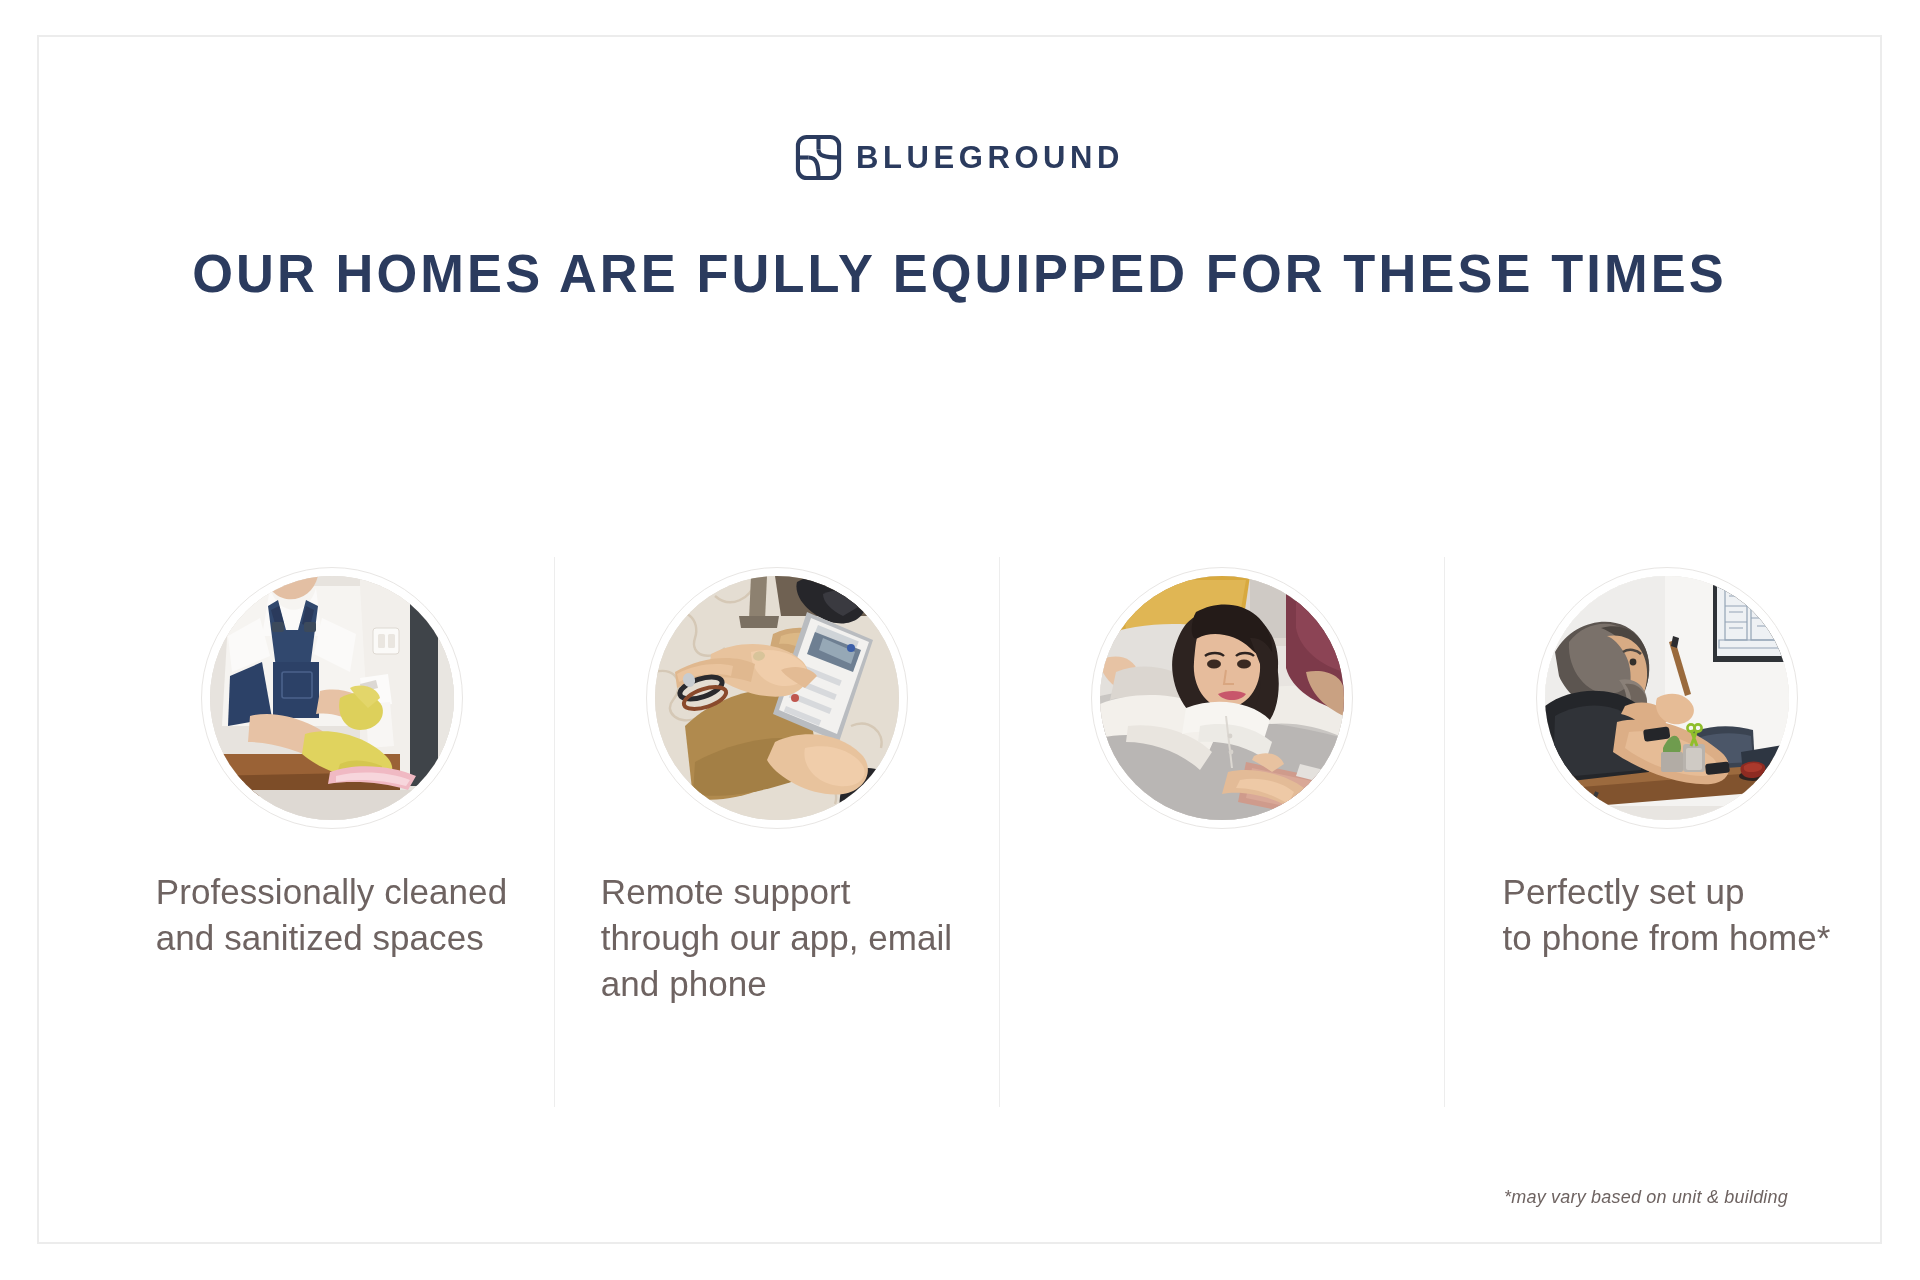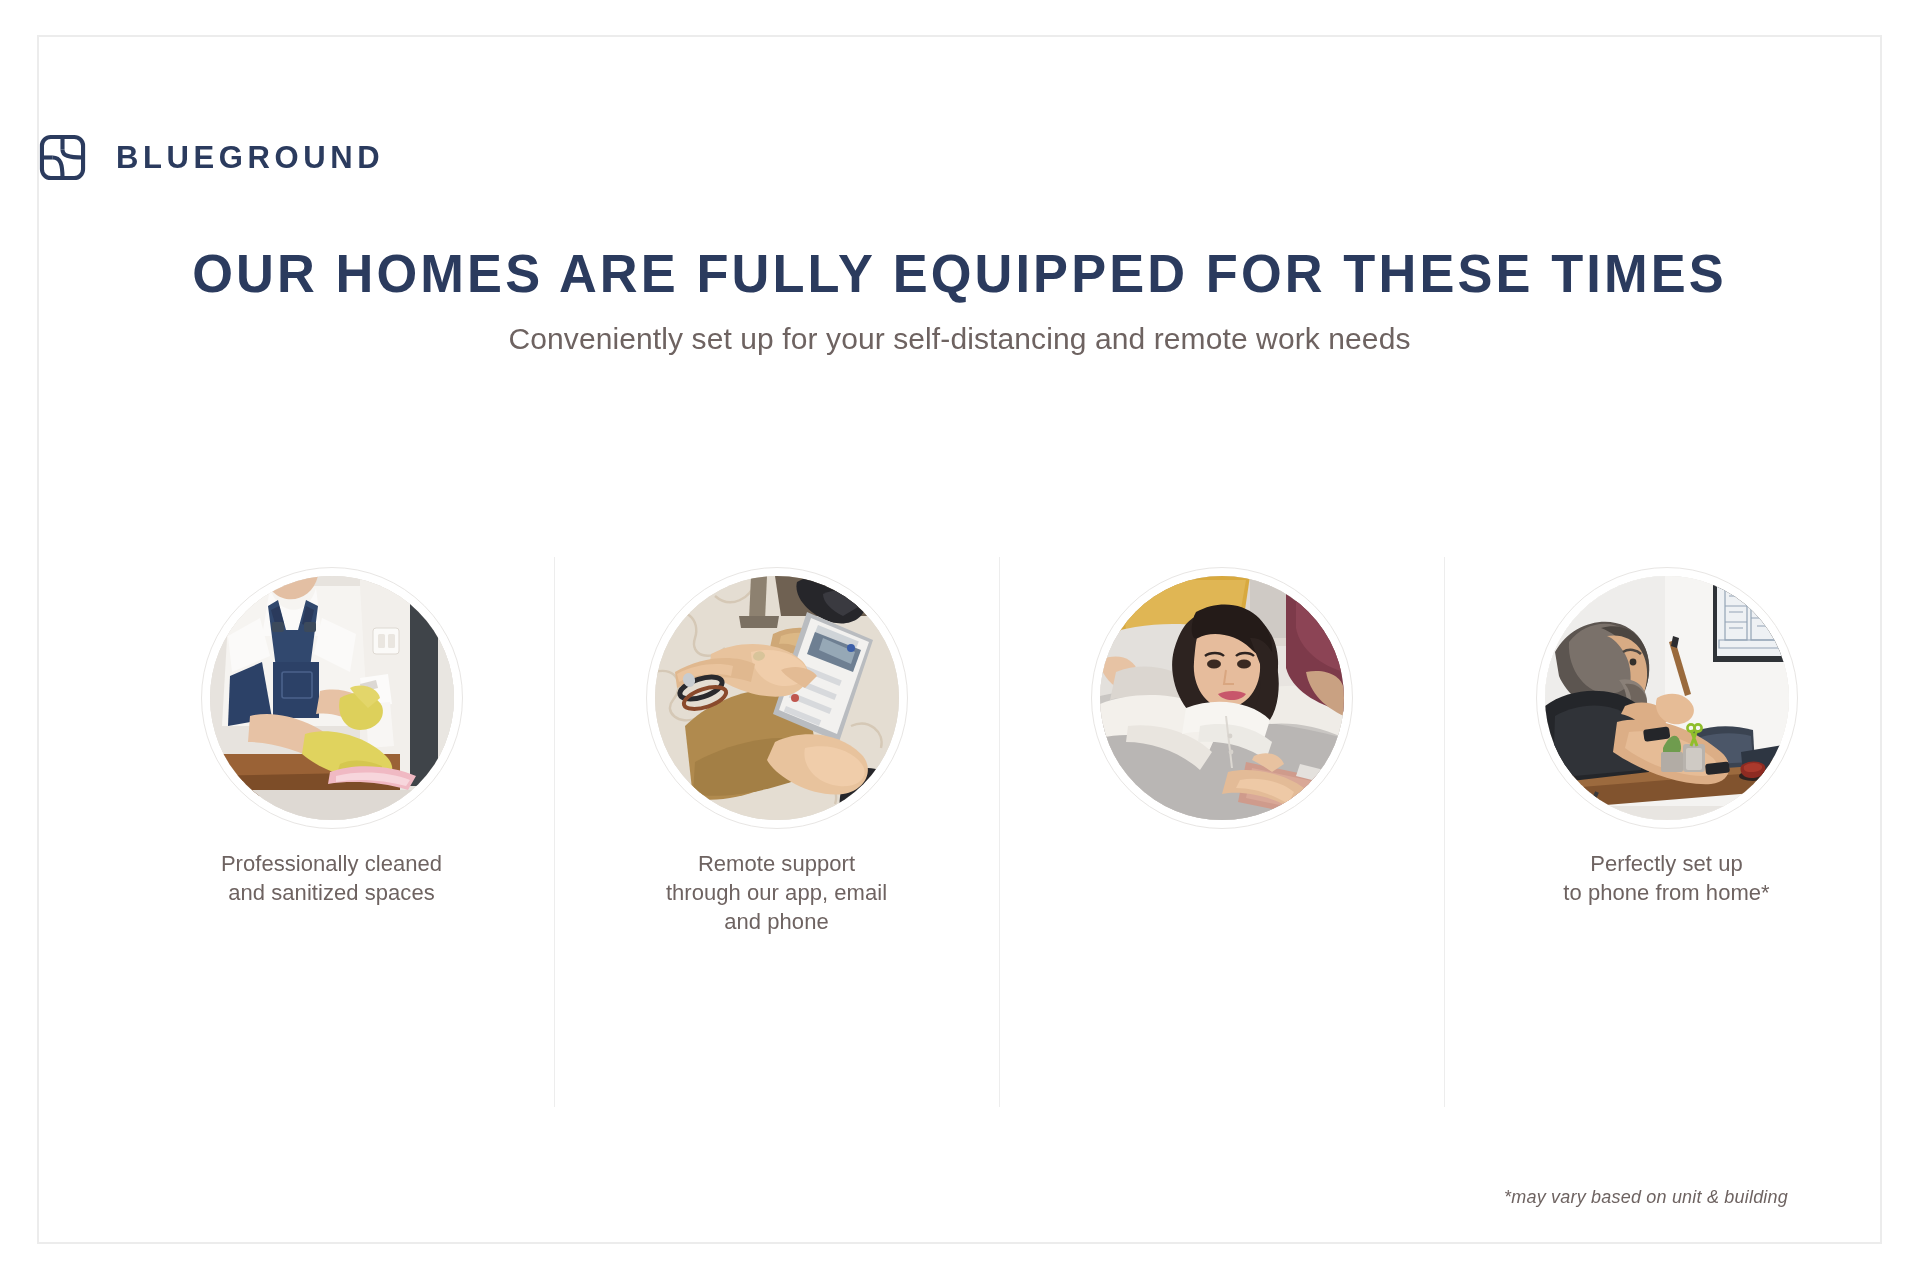--- a/index.html
+++ b/index.html
@@ -34,22 +34,22 @@
   }
 
   
   .logo-row {
     position: absolute;
     left: 0;
     top: 97px;
     width: 100%;
     display: flex;
     align-items: center;
-    justify-content: flex-start;
-    gap: 30px;
+    justify-content: center;
+    gap: 14px;
   }
   .logo-mark {
     width: 47px;
     height: 47px;
     display: block;
   }
   .logo-word {
     font-family: "Liberation Sans", sans-serif;
     font-size: 31px;
     font-weight: bold;
@@ -135,24 +135,24 @@
     top: 9px;
     width: 244px;
     height: 244px;
     border-radius: 50%;
     overflow: hidden;
     background: #ded9d3;
   }
   .circle-photo svg { display: block; width: 100%; height: 100%; }
 
   .caption {
-    margin-top: 20px;
-    text-align: center;
+    margin-top: 40px;
+    text-align: left;
     font-family: "Liberation Sans", sans-serif;
-    font-size: 22px;
+    font-size: 35px;
     line-height: 1.32;
     color: #6e6361;
     white-space: pre-line;
     letter-spacing: 0.05px;
   }
 
   
   .footnote {
     position: absolute;
     right: 92px;
@@ -179,21 +179,20 @@
           <path d="M3 24 L14 24" fill="none" stroke="#2b3b5e" stroke-width="4.2"></path>
           <path d="M24 16 C24 22, 30 24, 45 24" fill="none" stroke="#2b3b5e" stroke-width="4.2"></path>
           <path d="M14 24 C22 24, 24 31, 24 45" fill="none" stroke="#2b3b5e" stroke-width="4.2"></path>
         </svg>
       </span>
       <span class="logo-word">BLUEGROUND</span>
     </div>
 
     <div class="headline">OUR HOMES ARE FULLY EQUIPPED FOR THESE TIMES</div>
 
-    <div class="subtitle">Conveniently set up for your self-distancing and remote work needs</div>
 
     <div class="columns">
 
       <div class="col">
         <div class="circle-wrap">
           <div class="circle-ring"></div>
           <div class="circle-photo">
             <svg viewBox="0 0 244 244" preserveAspectRatio="xMidYMid slice">
               <rect width="244" height="244" fill="#e7e3de"></rect>
               <rect x="150" y="0" width="50" height="200" fill="#f2efeb"></rect>

